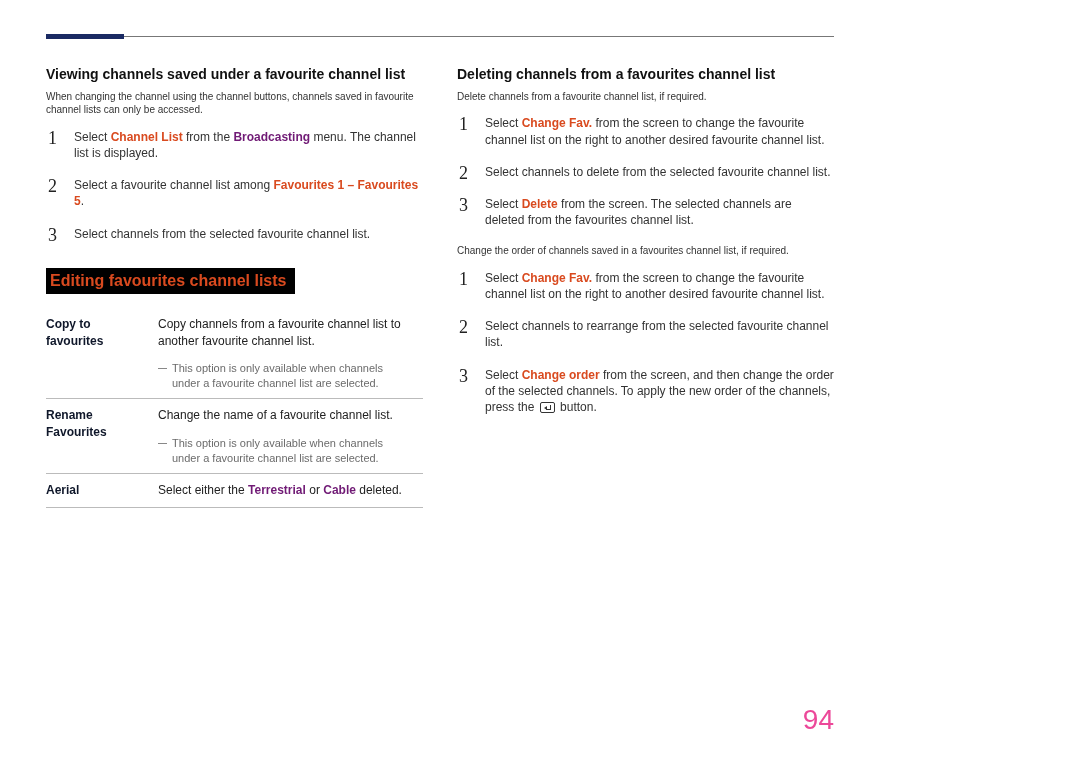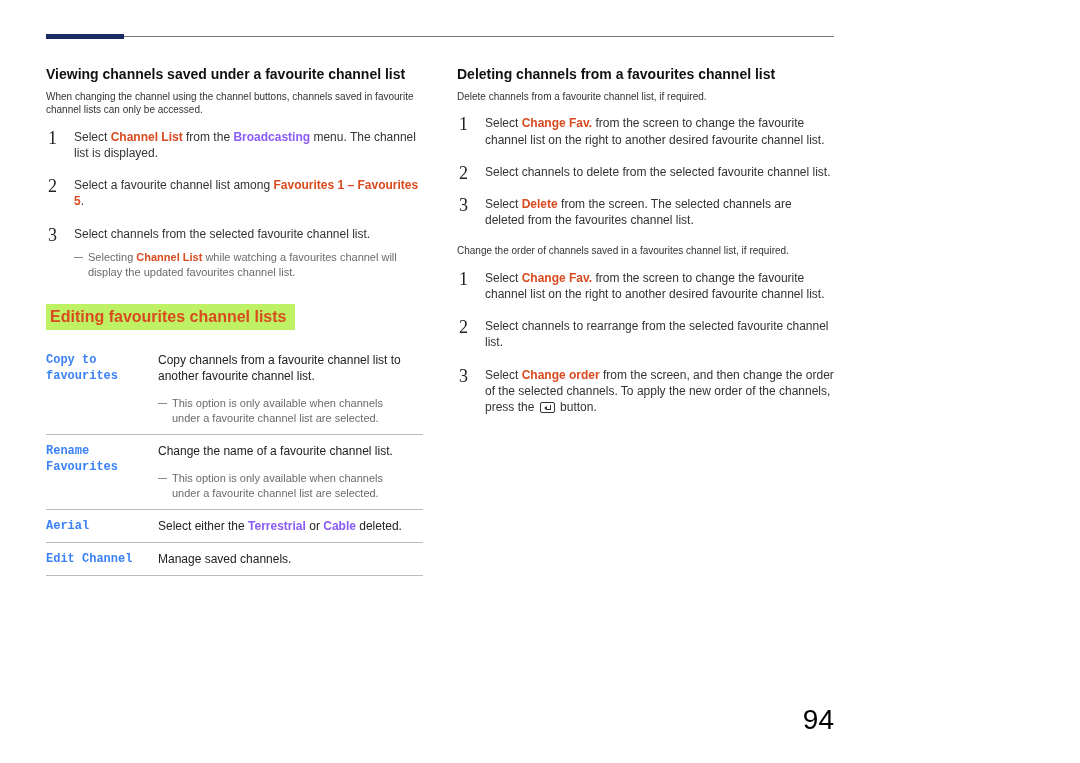--- a/index.html
+++ b/index.html
@@ -75,67 +75,67 @@
     font-family: Georgia, "Times New Roman", serif;
     color: #222;
   }
   .indent-note {
     margin-left: 28px;
     margin-top: -8px;
     margin-bottom: 14px;
   }
   .hl-title {
     display: inline-block;
-    background: #bef264;
+    background: #000000;
     color: #d94a1f;
     font-weight: 700;
     font-size: 16px;
     padding: 2px 8px 3px 4px;
     margin: 10px 0 10px 0;
   }
-  .b { font-weight: 700; color: #8b5cf6; }
+  .b { font-weight: 700; color: #701a75; }
   .o { color: #d94a1f; font-weight: 700; }
   table.opts {
     border-collapse: collapse;
     width: 100%;
     margin-top: 4px;
   }
   table.opts th {
     text-align: left;
     font-size: 14px;
     font-weight: 700;
     padding: 4px 8px 6px 0;
     border-bottom: 1px solid #222;
   }
   table.opts td {
     vertical-align: top;
     padding: 8px 10px 8px 0;
     border-bottom: 1px solid #bbb;
     font-size: 12px;
   }
-  table.opts td.name { width: 112px; color:#3b82f6; font-weight:700;font-family:Liberation Mono, monospace; }
+  table.opts td.name { width: 112px; color:#0f172a; font-weight:700; }
   .cell-note {
     position: relative;
     padding-left: 14px;
     color: #6b6b6b;
     font-size: 11px;
     margin-top: 12px;
   }
   .cell-note::before {
     content: "";
     position: absolute;
     left: 0; top: 7px;
     width: 9px; height: 1px;
     background: #888;
   }
   .pagenum {
     position: absolute;
     right: 46px; bottom: 24px;
     font-size: 28px;
-    color: #000000;
+    color: #ec4899;
     font-weight: 300;
     font-family: "Segoe UI Light","Helvetica Neue",Arial,sans-serif;
   }
   .enter-icon {
     display: inline-block;
     width: 15px; height: 11px;
     border: 1.2px solid #333;
     border-radius: 2px;
     position: relative;
     vertical-align: -2px;
@@ -178,23 +178,20 @@
           <span>Select </span><span class="o">Channel List</span><span> from the </span><span class="b">Broadcasting</span><span> menu. The channel list is displayed.</span>
         </li>
         <li>
           <span>Select a favourite channel list among </span><span class="o">Favourites 1</span><span class="o"> – </span><span class="o">Favourites 5</span><span>.</span>
         </li>
         <li>
           <span>Select channels from the selected favourite channel list.</span>
         </li>
       </ol>
 
-      <div class="dash-note indent-note">
-        <span>Selecting </span><span class="o">Channel List</span><span> while watching a favourites channel will display the updated favourites channel list.</span>
-      </div>
 
       <div class="hl-title">Editing favourites channel lists</div>
 
 
       <table class="opts">
         <tbody>
         <tr>
           <td class="name">Copy to favourites</td>
           <td>
             <span>Copy channels from a favourite channel list to another favourite channel list.</span>
@@ -207,24 +204,20 @@
             <span>Change the name of a favourite channel list.</span>
             <div class="cell-note">This option is only available when channels under a favourite channel list are selected.</div>
           </td>
         </tr>
         <tr>
           <td class="name">Aerial</td>
           <td>
             <span>Select either the </span><span class="b">Terrestrial</span><span> or </span><span class="b">Cable</span><span> deleted.</span>
           </td>
         </tr>
-        <tr>
-          <td class="name">Edit Channel</td>
-          <td>Manage saved channels.</td>
-        </tr>
       </tbody>
         </table>
 
     </div>
 
     <div class="col">
 
       <div class="h3">Deleting channels from a favourites channel list</div>
       <div class="para">Delete channels from a favourite channel list, if required.</div>
 

